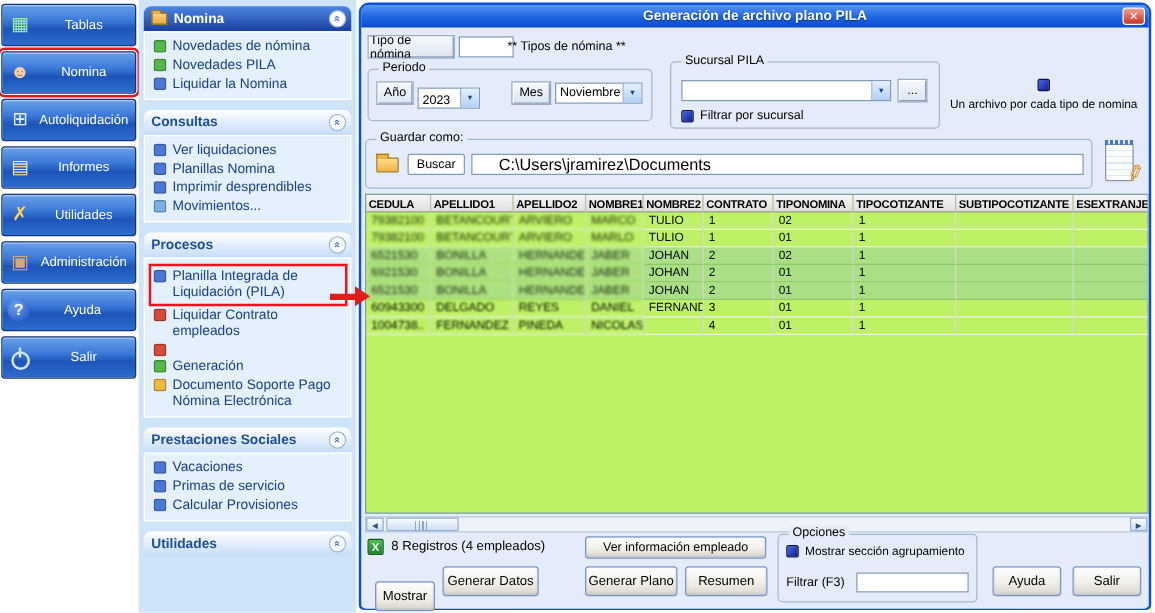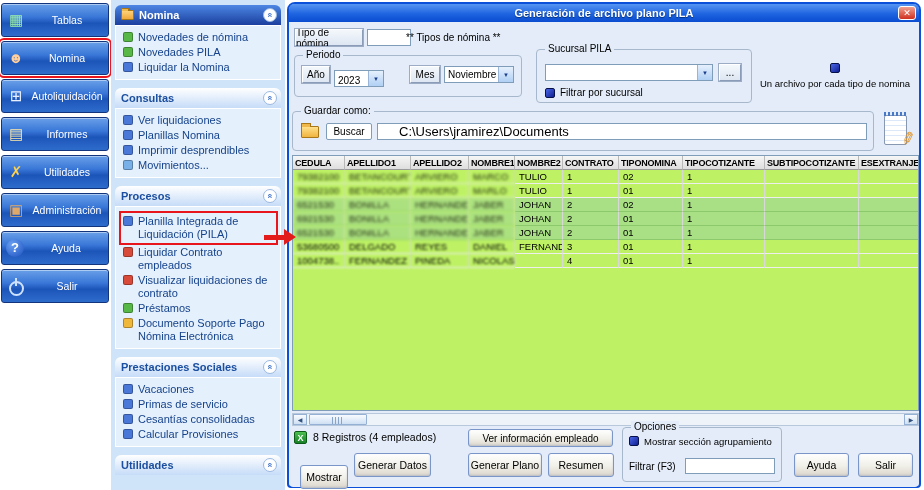--- a/index.html
+++ b/index.html
@@ -284,49 +284,44 @@
         <div class="nav-item hl" data-name="nav-item-planilla-integrada-de-liquidacion-pila">
           <span class="nav-ico" data-name="pila-sheet-icon" style="background: rgb(74, 120, 216);"></span>
           <span data-name="nav-item-label">Planilla Integrada de Liquidación (PILA)</span>
         </div>
         <div class="nav-item" data-name="nav-item-liquidar-contrato-empleados">
           <span class="nav-ico" data-name="contract-person-icon" style="background: rgb(216, 74, 58);"></span>
           <span data-name="nav-item-label">Liquidar Contrato empleados</span>
         </div>
         <div class="nav-item" data-name="nav-item-visualizar-liquidaciones-de-contrato">
           <span class="nav-ico" data-name="contract-view-icon" style="background: rgb(216, 74, 58);"></span>
-          <span data-name="nav-item-label">Visualizar liquidaciones de contrato</span>
         </div>
         <div class="nav-item" data-name="nav-item-prestamos">
           <span class="nav-ico" data-name="loans-icon" style="background: rgb(88, 184, 71);"></span>
-          <span data-name="nav-item-label">Préstamos</span>
+          <span data-name="nav-item-label">Generación</span>
         </div>
         <div class="nav-item" data-name="nav-item-documento-soporte-pago-nomina-electronica">
           <span class="nav-ico" data-name="electronic-payroll-icon" style="background: rgb(240, 184, 58);"></span>
           <span data-name="nav-item-label">Documento Soporte Pago Nómina Electrónica</span>
         </div>
       </div>
     </div>
     <div class="nav-section">
       <div class="nav-header light" data-name="nav-section-header-prestaciones-sociales">
         <span data-name="nav-section-title">Prestaciones Sociales</span>
         <span class="nav-chevron" data-name="collapse-chevron-icon">«</span>
       </div>
       <div class="nav-items">
         <div class="nav-item" data-name="nav-item-vacaciones">
           <span class="nav-ico" data-name="vacations-icon" style="background: rgb(74, 120, 216);"></span>
           <span data-name="nav-item-label">Vacaciones</span>
         </div>
         <div class="nav-item" data-name="nav-item-primas-de-servicio">
           <span class="nav-ico" data-name="service-bonus-icon" style="background: rgb(74, 120, 216);"></span>
           <span data-name="nav-item-label">Primas de servicio</span>
-        </div>
-        <div class="nav-item" data-name="nav-item-cesantias-consolidadas">
-          <span class="nav-ico" data-name="severance-icon" style="background: rgb(74, 120, 216);"></span>
-          <span data-name="nav-item-label">Cesantías consolidadas</span>
         </div>
         <div class="nav-item" data-name="nav-item-calcular-provisiones">
           <span class="nav-ico" data-name="provisions-icon" style="background: rgb(74, 120, 216);"></span>
           <span data-name="nav-item-label">Calcular Provisiones</span>
         </div>
       </div>
     </div>
     <div class="nav-section">
       <div class="nav-header light" data-name="nav-section-header-utilidades">
         <span data-name="nav-section-title">Utilidades</span>
@@ -480,21 +475,21 @@
               <td class="blur2" data-name="grid-cell">HERNANDEZ</td>
               <td class="blur2" data-name="grid-cell">JABER</td>
               <td data-name="grid-cell">JOHAN</td>
               <td data-name="grid-cell">2</td>
               <td data-name="grid-cell">01</td>
               <td data-name="grid-cell">1</td>
               <td data-name="grid-cell"></td>
               <td data-name="grid-cell"></td>
             </tr>
             <tr data-name="grid-row">
-              <td class="blur1" data-name="grid-cell">53680500</td>
+              <td class="blur1" data-name="grid-cell">60943300</td>
               <td class="blur1" data-name="grid-cell">DELGADO</td>
               <td class="blur1" data-name="grid-cell">REYES</td>
               <td class="blur1" data-name="grid-cell">DANIEL</td>
               <td data-name="grid-cell">FERNANDO</td>
               <td data-name="grid-cell">3</td>
               <td data-name="grid-cell">01</td>
               <td data-name="grid-cell">1</td>
               <td data-name="grid-cell"></td>
               <td data-name="grid-cell"></td>
             </tr>

